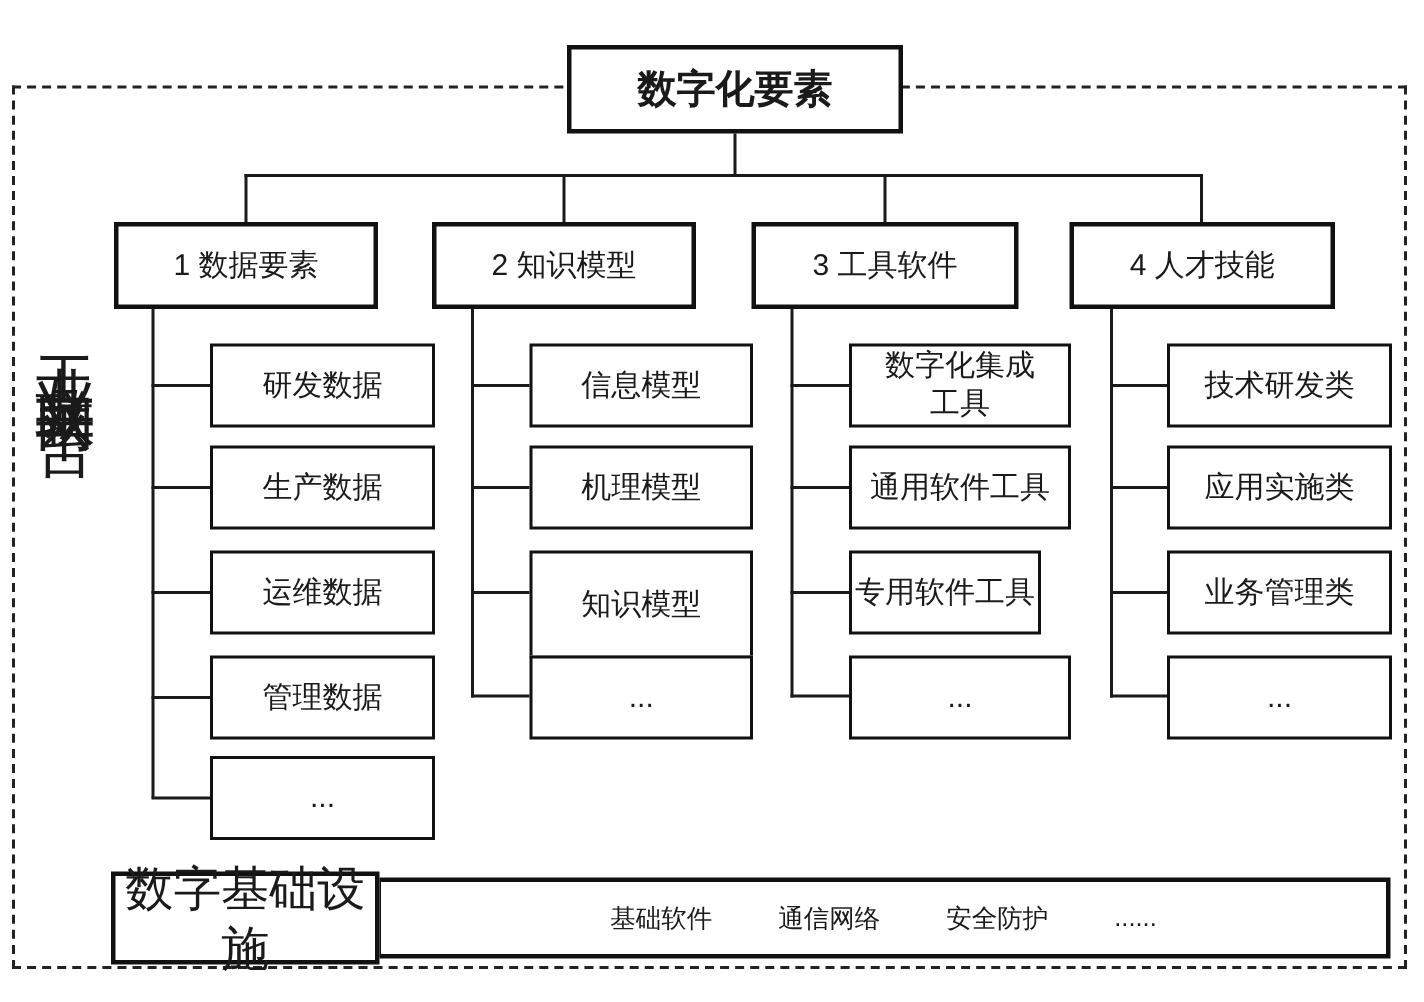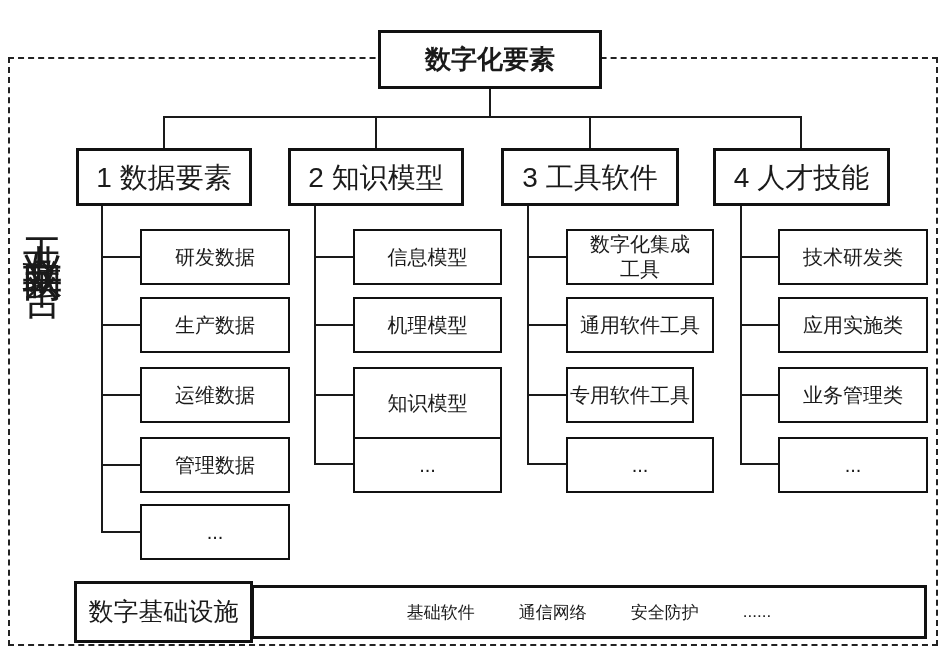--- a/index.html
+++ b/index.html
@@ -33,23 +33,23 @@
     background: #ffffff;
     border: 3px solid #111111;
     display: flex;
     align-items: center;
     justify-content: center;
     text-align: center;
     white-space: pre-line;
     line-height: 1.25;
   }
   .root-box   { font-size: 26px; font-weight: bold; }
-  .parent-box { font-size: 28px; }
+  .parent-box { font-size: 20px; }
   .child-box  { border-width: 2px; font-size: 20px; }
-  .infra-label-box { font-size: 25px; }
+  .infra-label-box { font-size: 32px; }
   .infra-bar {
     position: absolute;
     box-sizing: border-box;
     background: #ffffff;
     border: 3px solid #111111;
     display: flex;
     align-items: center;
     justify-content: center;
     gap: 44px;
     font-size: 17px;

